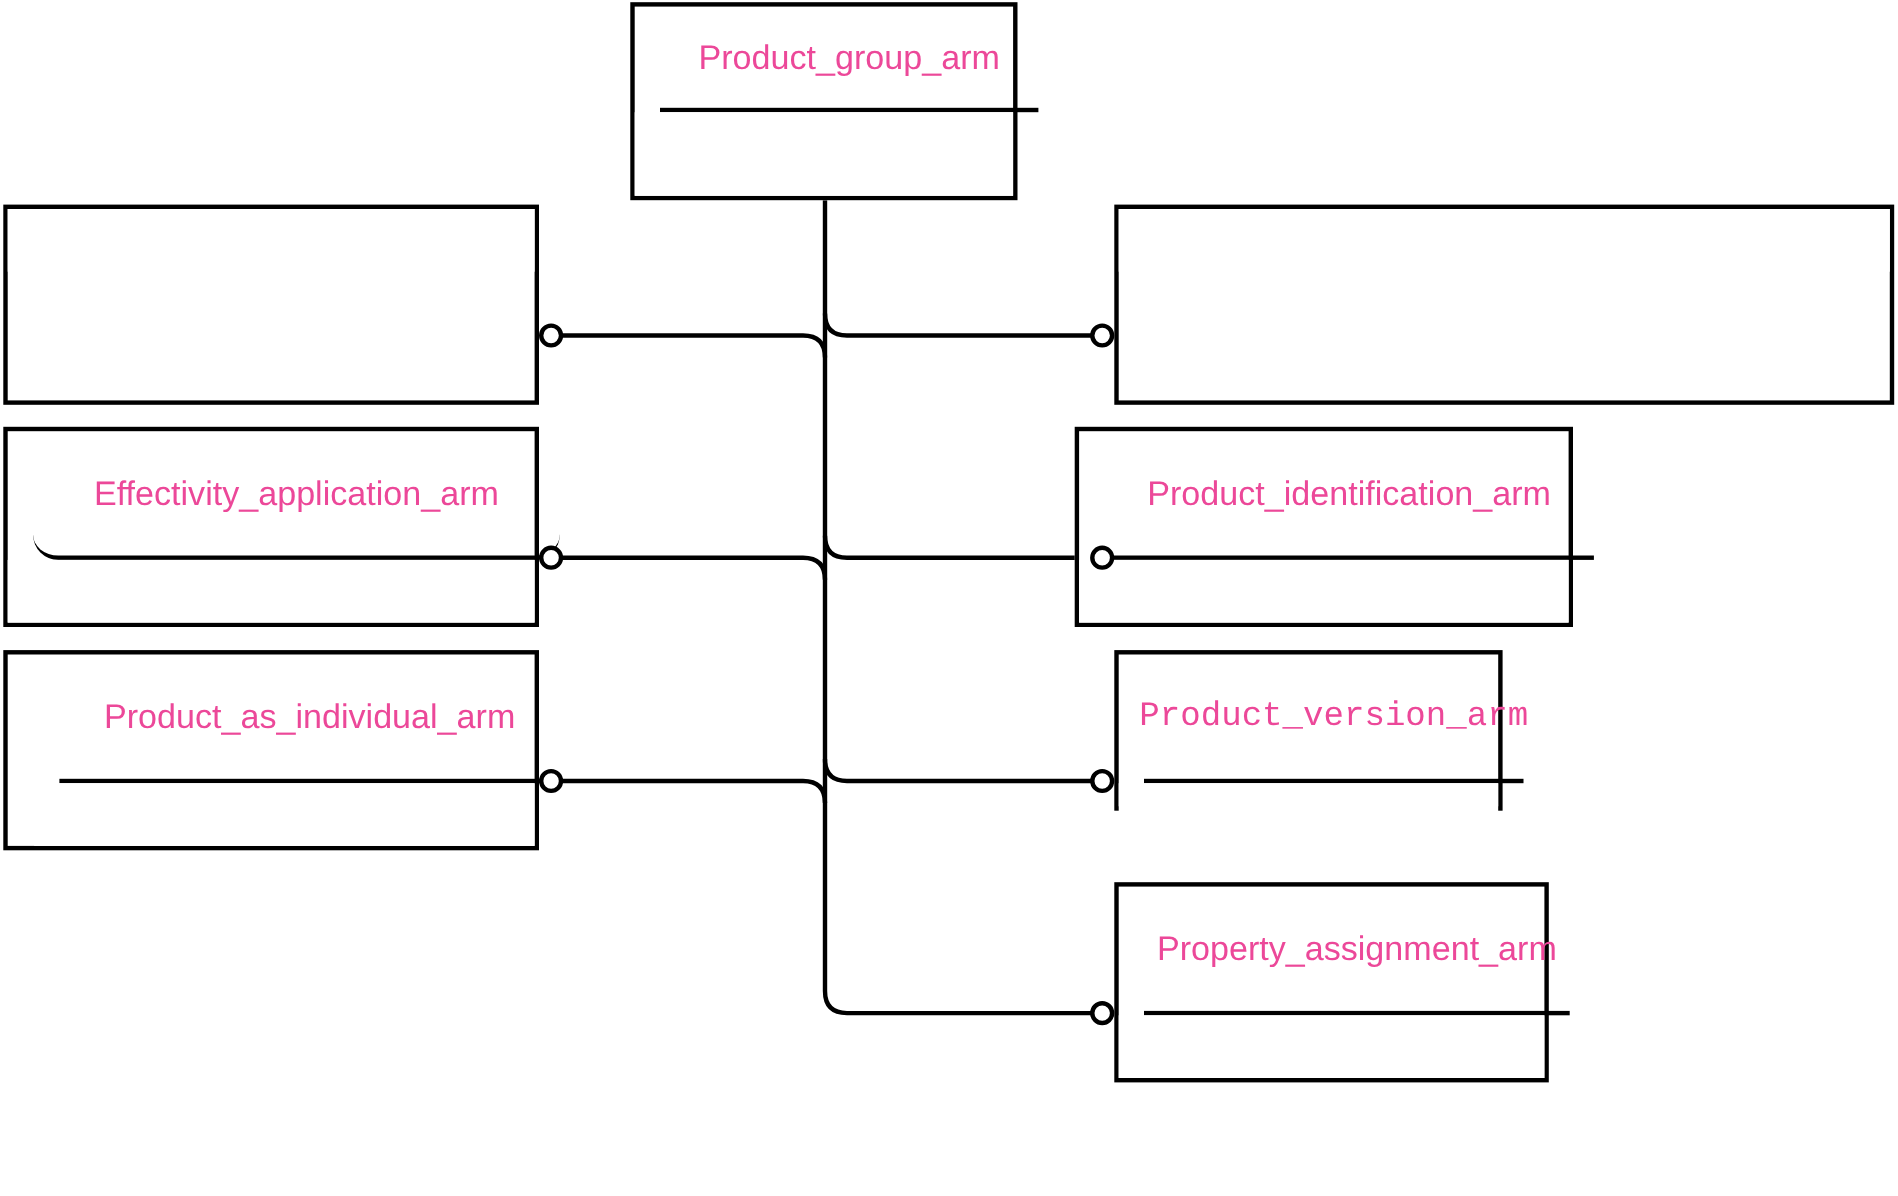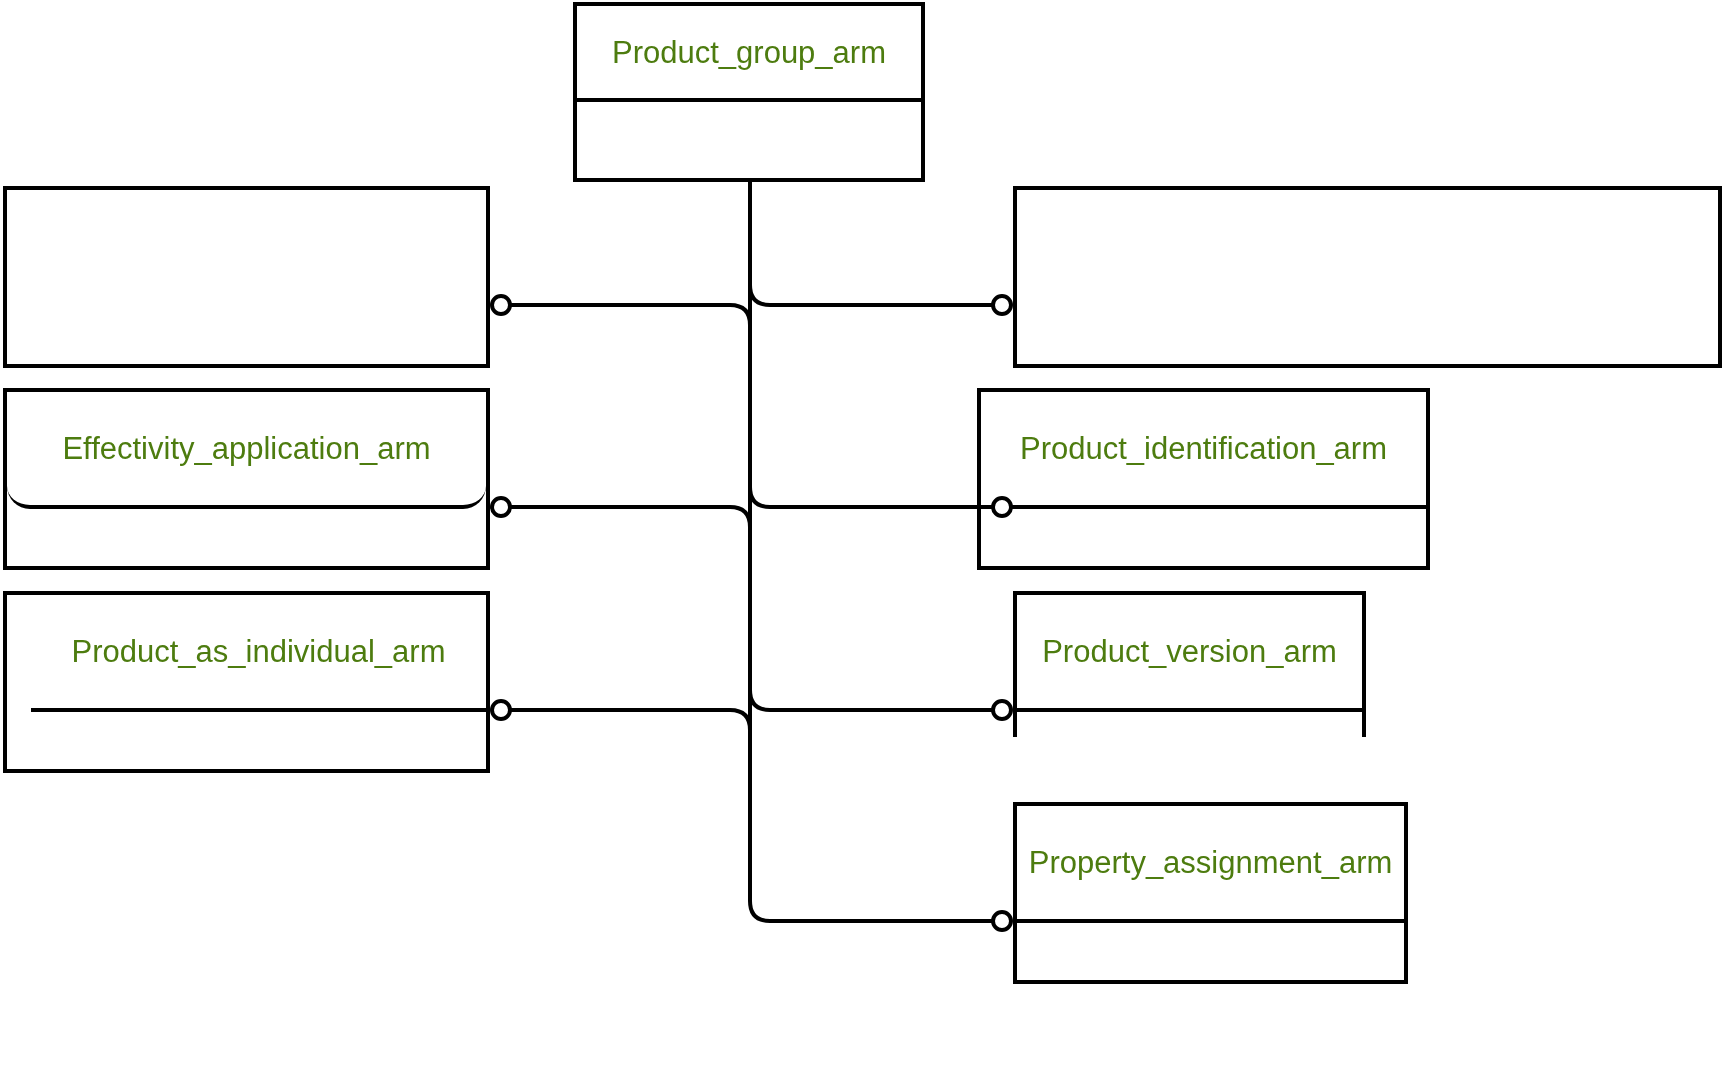--- a/index.html
+++ b/index.html
@@ -23,25 +23,26 @@
     background: #ffffff;
     z-index: 3;
   }
   .entity-title {
     box-sizing: border-box;
     width: 100%;
     display: flex;
     align-items: center;
     justify-content: center;
     border-bottom: 4px solid #000000;
-    color: #4d7c0f;
+    color: #ec4899;
     font-size: 31px;
     line-height: 1;
     white-space: nowrap;
     letter-spacing: 0px;
+    margin-left: 23px;
   }
   .entity-body {
     box-sizing: border-box;
     width: 100%;
     background: #ffffff;
   }
   svg.links {
     position: absolute;
     left: 0;
     top: 0;
@@ -110,21 +111,21 @@
         <div class="entity-title" style="height: 117px;">Product_as_individual_arm</div>
         <div class="entity-body" style="height: 57px;"></div>
       </div>
       <div class="entity" style="left: 1013px; top: 186px; width: 709px; height: 182px;">
         <div class="entity-body" style="height: 57px;"></div>
       </div>
       <div class="entity" style="left: 977px; top: 388px; width: 453px; height: 182px;">
         <div class="entity-title" style="height: 117px;">Product_identification_arm</div>
         <div class="entity-body" style="height: 57px;"></div>
       </div>
-      <div class="entity" style="left: 1013px; top: 591px; width: 353px; height: 146px;">
+      <div class="entity" style="left: 1013px; top: 591px; width: 353px; height: 146px; font-family: Liberation Mono, monospace;">
         <div class="entity-title" style="height: 117px;">Product_version_arm</div>
         <div class="entity-body" style="height: 57px;"></div>
       </div>
       <div class="entity" style="left: 1013px; top: 802px; width: 395px; height: 182px;">
         <div class="entity-title" style="height: 117px;">Property_assignment_arm</div>
         <div class="entity-body" style="height: 57px;"></div>
       </div>
     </div>
 
   <svg class="markers" viewBox="0 0 1725 1087" preserveAspectRatio="none" aria-hidden="true">

